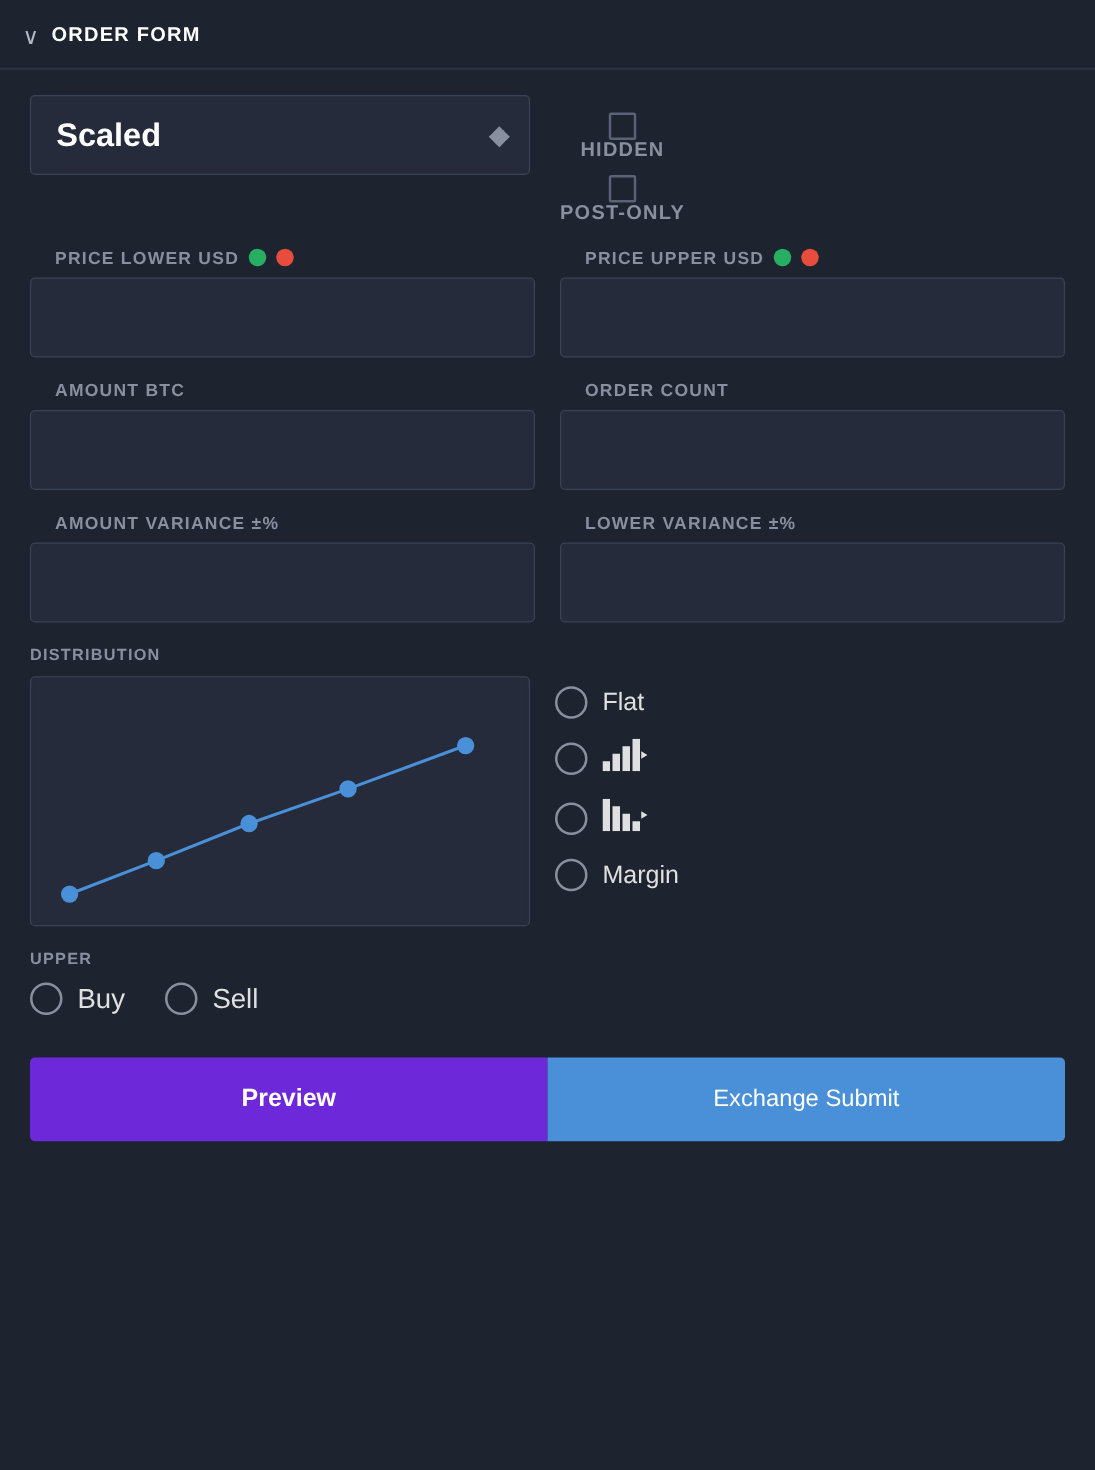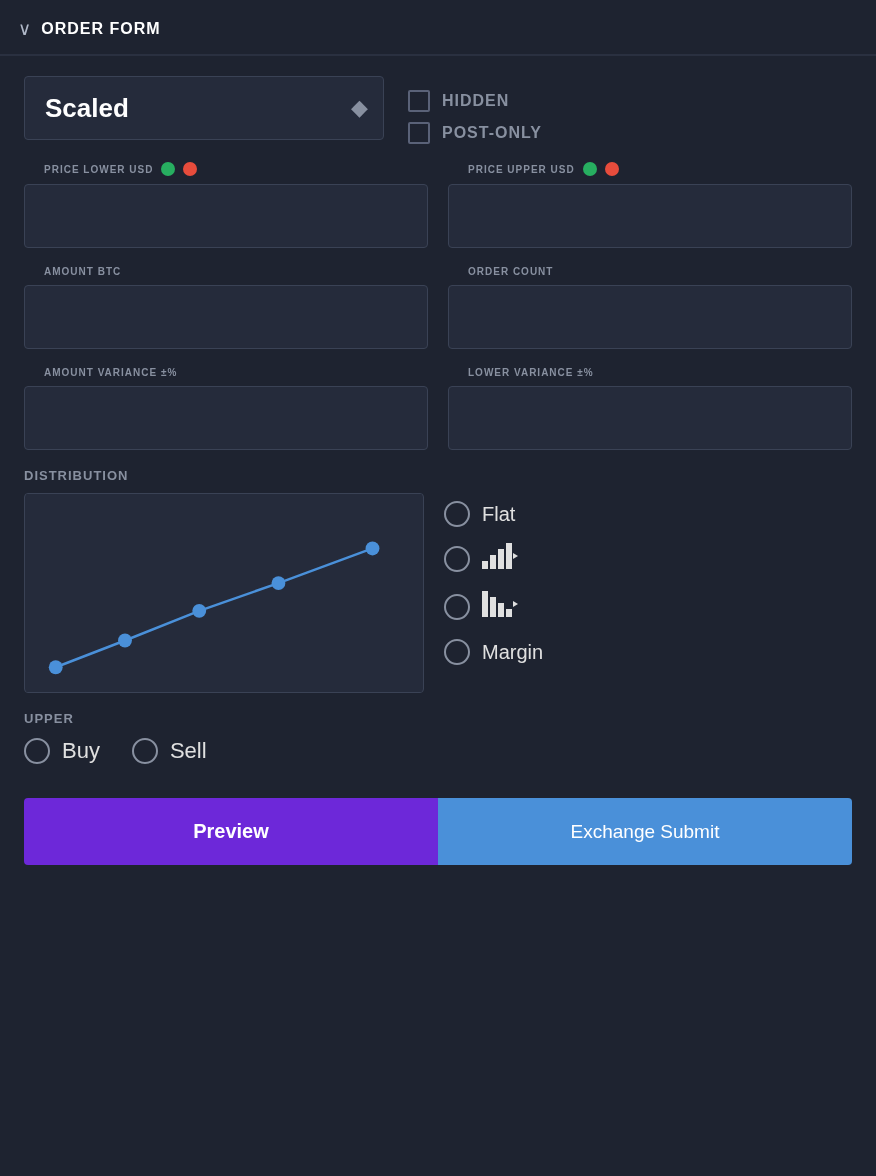--- a/index.html
+++ b/index.html
@@ -77,21 +77,21 @@
 
     
     .row-order-type {
       display: flex;
       align-items: flex-start;
       gap: 24px;
     }
 
     .select-container {
       position: relative;
-      width: 360px;
+      width: 400px;
     }
     .select-container select {
       width: 100%;
       background: #252b3b;
       border: 1px solid #3a4255;
       border-radius: 4px;
       color: #ffffff;
       font-size: 26px;
       font-weight: 600;
       padding: 16px 48px 16px 20px;
@@ -111,22 +111,23 @@
 
     .checkboxes-group {
       display: flex;
       flex-direction: column;
       gap: 10px;
       padding-top: 14px;
     }
     .checkbox-row {
       display: flex;
       align-items: center;
-      gap: 12px;
-      cursor: pointer;
+      gap: 0;
+      cursor: pointer;
+      flex-direction: column;
     }
     .checkbox-box {
       width: 22px;
       height: 22px;
       border: 2px solid #5a6278;
       border-radius: 2px;
       background: transparent;
       flex-shrink: 0;
     }
     .checkbox-label {
@@ -146,21 +147,21 @@
       display: flex;
       flex-direction: column;
       gap: 8px;
     }
     .field-label-row {
       display: flex;
       align-items: center;
       gap: 8px;
     }
     .field-label {
-      font-size: 10px;
+      font-size: 14px;
       font-weight: 600;
       color: #8890a0;
       letter-spacing: 1px;
       padding-left: 20px;
     }
     .dot {
       width: 14px;
       height: 14px;
       border-radius: 50%;
       display: inline-block;

